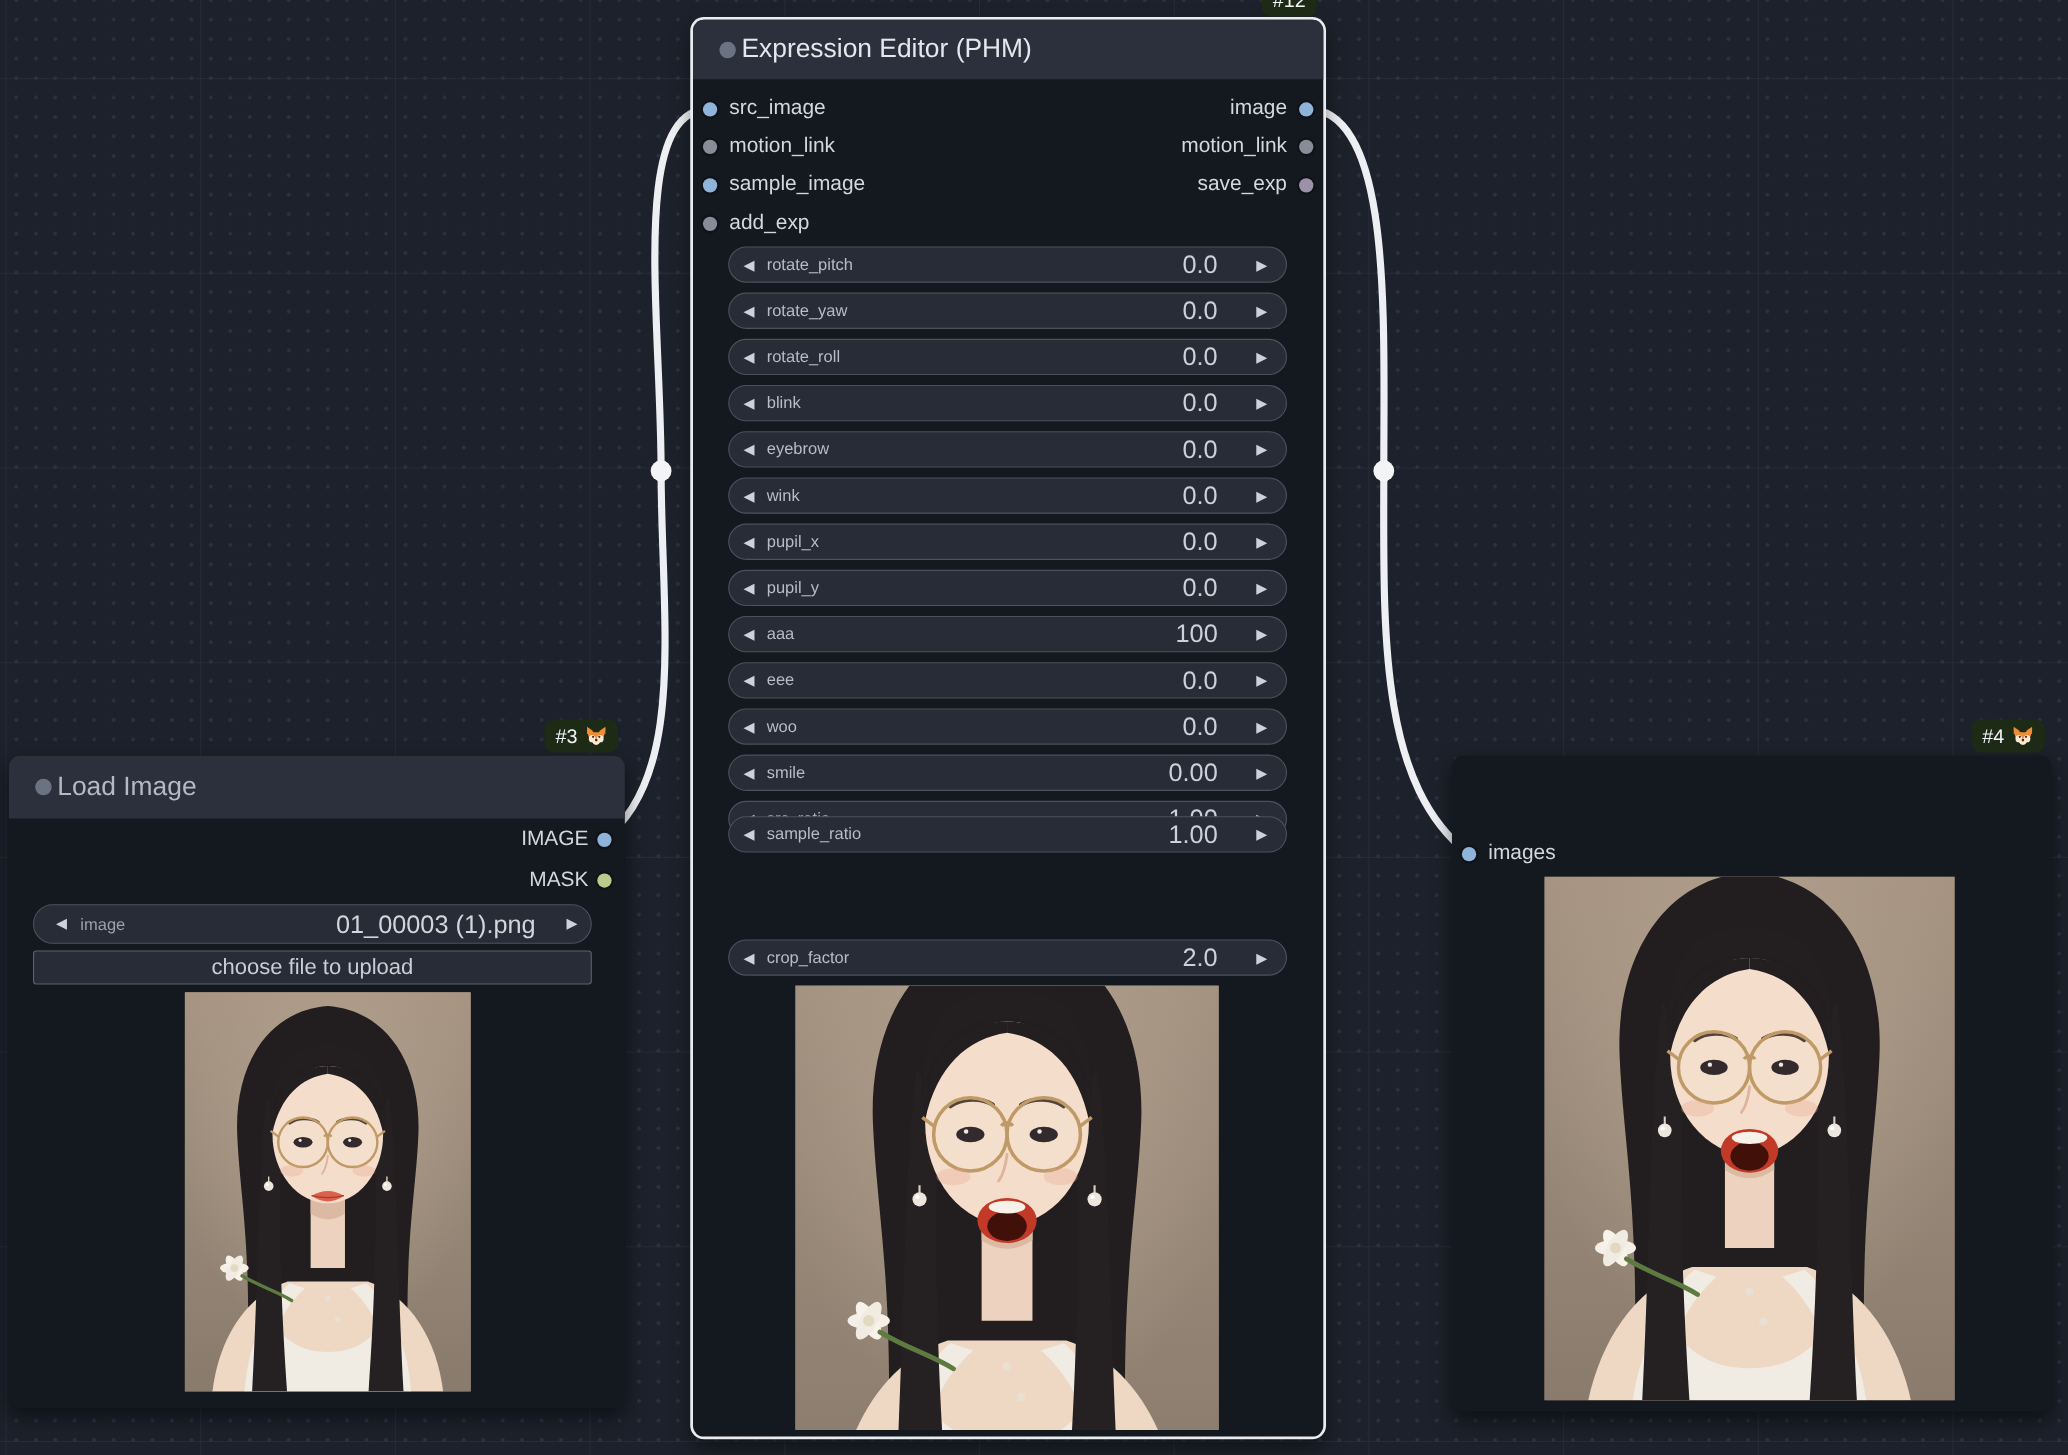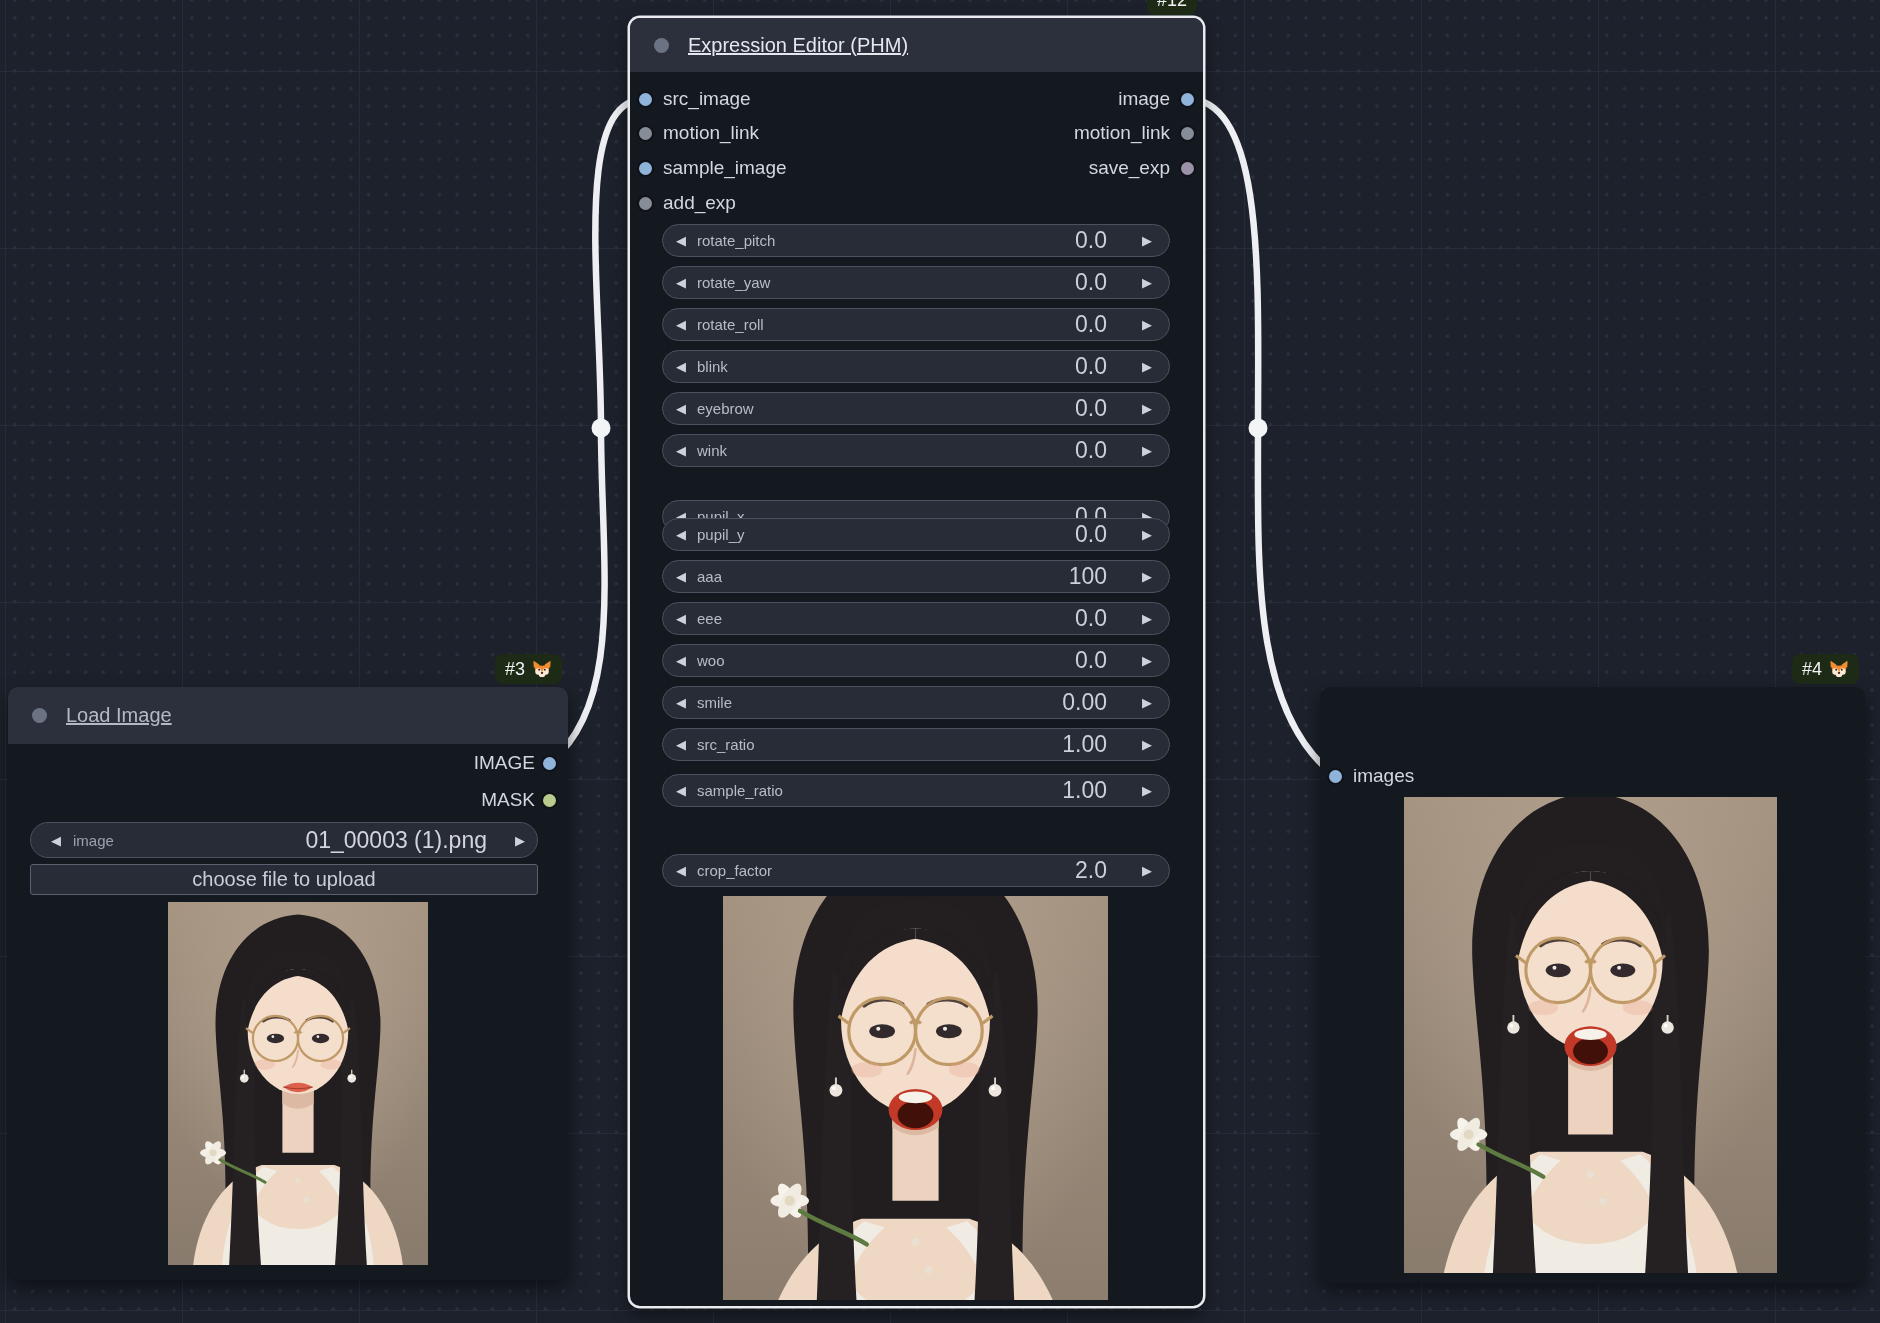--- a/index.html
+++ b/index.html
@@ -19,21 +19,21 @@
   .wire{stroke:#edeff2;stroke-width:6.5;fill:none;stroke-linecap:round;}
   .wire-dot{fill:#f2f4f6;}
   
   .node{position:absolute;background:#14181f;border-radius:10px;z-index:2;
         box-shadow:0 8px 18px rgba(0,0,0,.5);}
   .node.selected{box-shadow:0 0 0 2.5px #e9ebee, 0 8px 18px rgba(0,0,0,.5);}
   .node-header{position:absolute;left:0;top:0;right:0;background:#2b303c;
         border-radius:10px 10px 0 0;display:flex;align-items:center;}
   .title-dot{position:absolute;left:24px;width:15px;height:15px;border-radius:50%;
         background:#6b7383;}
-  .node-title{position:absolute;left:58px;font-size:20px;color:#b4b9c3;white-space:nowrap;text-decoration:underline;}
+  .node-title{position:absolute;left:44px;font-size:24px;color:#b4b9c3;white-space:nowrap;}
   .node-title.bright{color:#e4e7ed;}
   .badge{position:absolute;top:-33px;right:6px;height:30px;padding:0 10px;
         background:#1d2a15;border-radius:8px;display:flex;align-items:center;gap:7px;
         color:#f2f3f5;font-size:18px;z-index:3;}
   
   .port-row{position:absolute;height:26px;display:flex;align-items:center;font-size:19px;color:#d3d7de;}
   .port-dot{width:13px;height:13px;border-radius:50%;box-shadow:0 0 0 2px rgba(10,12,16,.45);}
   .dot-blue{background:#8fb4da;} .dot-gray{background:#868c98;}
   .dot-green{background:#b9cc8e;} .dot-lav{background:#9b91a9;}
   .in-row{left:0;} .in-row .port-dot{position:absolute;left:9px;}
@@ -249,21 +249,21 @@
       <span class="w-name">eyebrow</span>
       <span class="w-val">0.0</span>
       <span class="arr inc"></span>
     </div>
     <div class="pill" style="top:416px;">
       <span class="arr dec"></span>
       <span class="w-name">wink</span>
       <span class="w-val">0.0</span>
       <span class="arr inc"></span>
     </div>
-    <div class="pill" style="top:482px;">
+    <div class="pill" style="top:458px;">
       <span class="arr dec"></span>
       <span class="w-name">pupil_x</span>
       <span class="w-val">0.0</span>
       <span class="arr inc"></span>
     </div>
     <div class="pill" style="top:500px;">
       <span class="arr dec"></span>
       <span class="w-name">pupil_y</span>
       <span class="w-val">0.0</span>
       <span class="arr inc"></span>
@@ -291,21 +291,21 @@
       <span class="w-name">smile</span>
       <span class="w-val">0.00</span>
       <span class="arr inc"></span>
     </div>
     <div class="pill" style="top:710px;">
       <span class="arr dec"></span>
       <span class="w-name">src_ratio</span>
       <span class="w-val">1.00</span>
       <span class="arr inc"></span>
     </div>
-    <div class="pill" style="top:756px;">
+    <div class="pill" style="top:724px;">
       <span class="arr dec"></span>
       <span class="w-name">sample_ratio</span>
       <span class="w-val">1.00</span>
       <span class="arr inc"></span>
     </div>
     <div class="pill" style="top:836px;">
       <span class="arr dec"></span>
       <span class="w-name">crop_factor</span>
       <span class="w-val">2.0</span>
       <span class="arr inc"></span>

